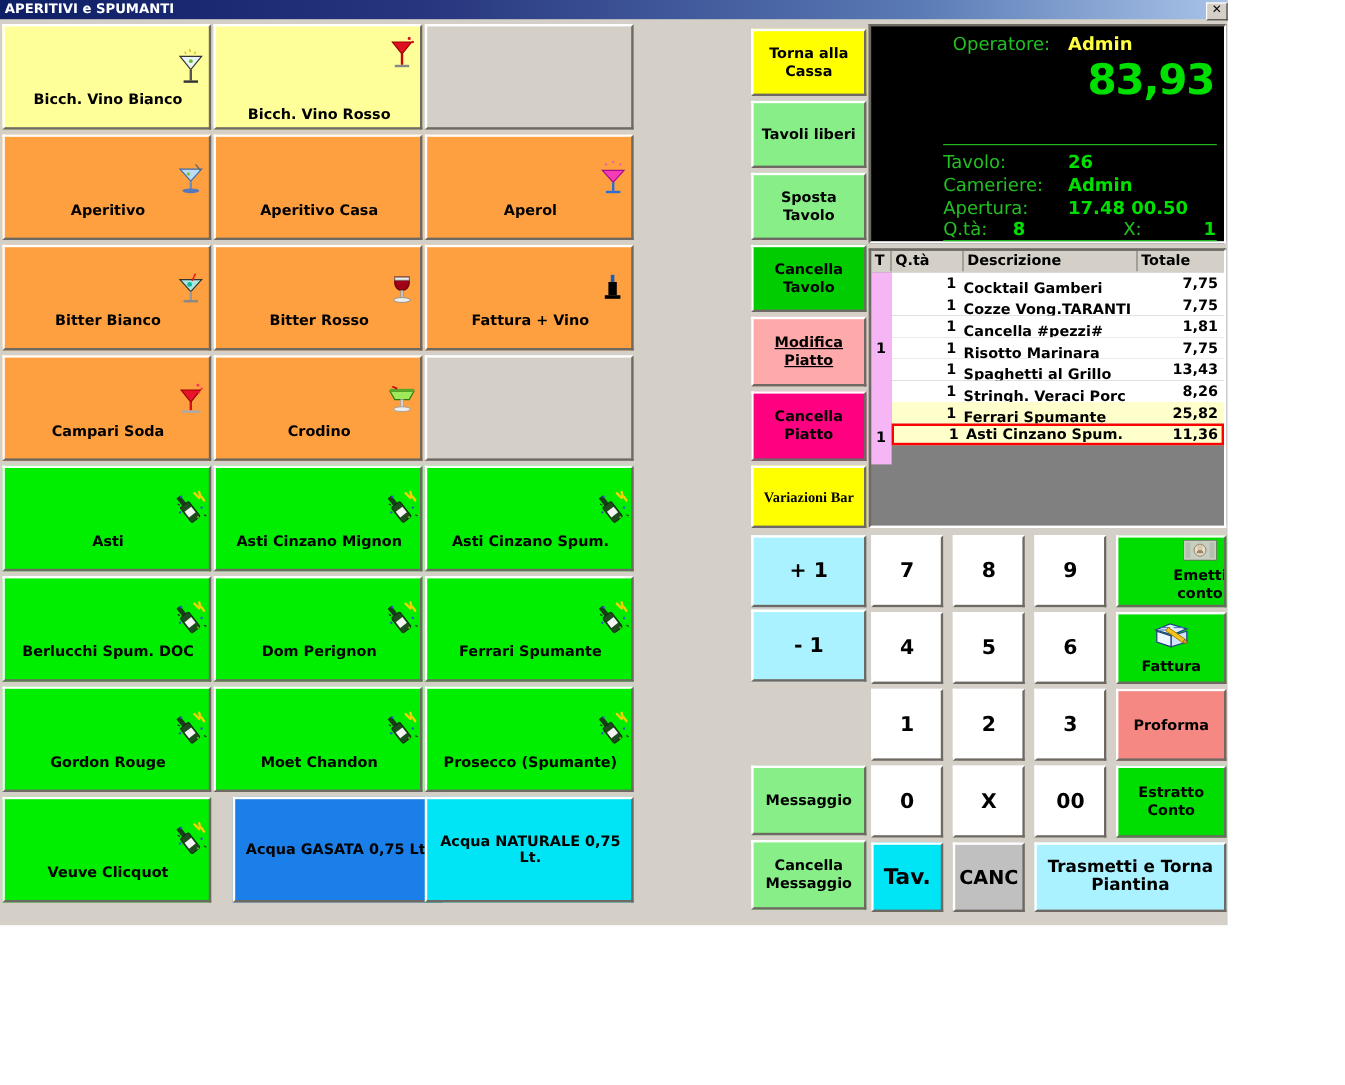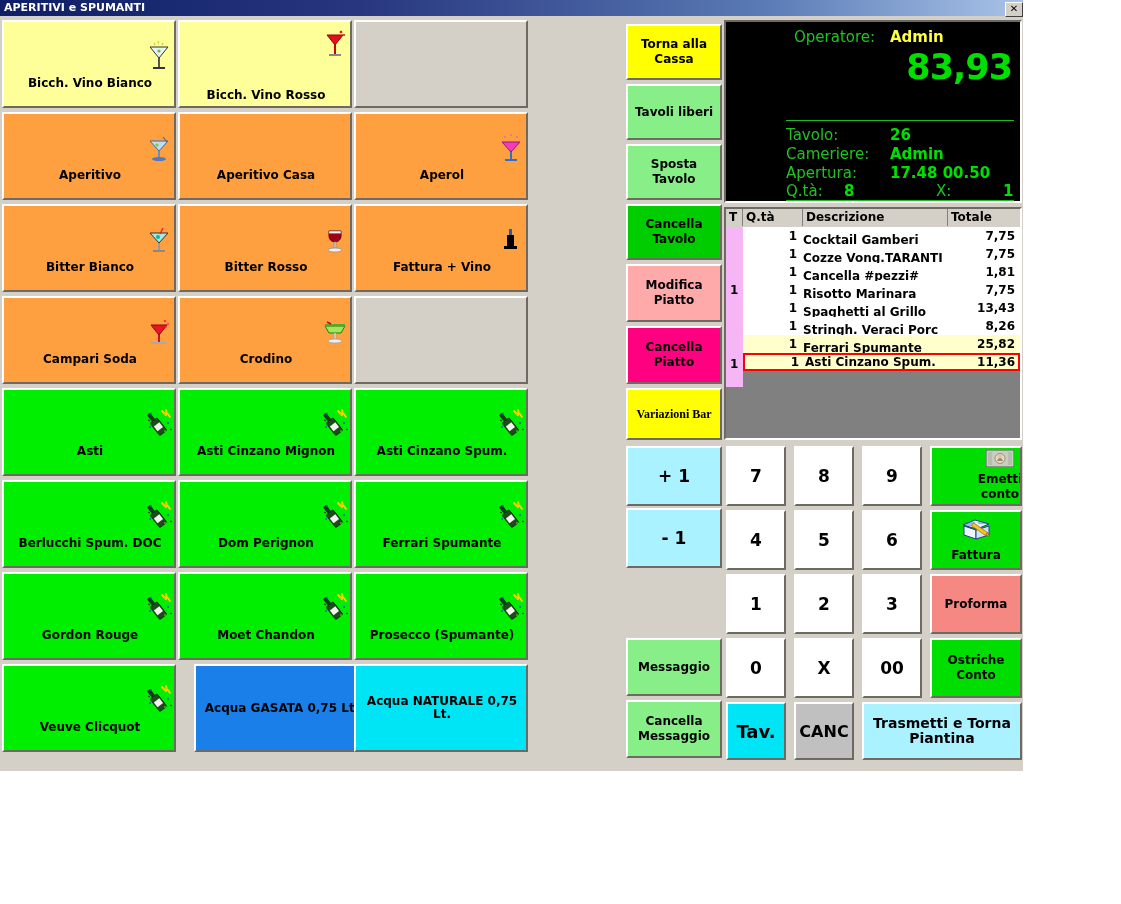--- a/index.html
+++ b/index.html
@@ -408,21 +408,21 @@
         </div>
         <div class="fbtn" style="top: 84px; height: 56px; background: rgb(136, 238, 136);">
           <span>Tavoli liberi</span>
         </div>
         <div class="fbtn" style="top: 144px; height: 56px; background: rgb(136, 238, 136);">
           <span>Sposta Tavolo</span>
         </div>
         <div class="fbtn" style="top: 204px; height: 56px; background: rgb(0, 204, 0);">
           <span>Cancella Tavolo</span>
         </div>
-        <div class="fbtn" style="top: 264px; height: 58px; background: rgb(255, 170, 170);">
+        <div class="fbtn" style="top: 264px; height: 58px; background: rgb(255, 170, 170); text-decoration: underline;">
           <span>Modifica Piatto</span>
         </div>
         <div class="fbtn" style="top: 326px; height: 58px; background: rgb(255, 0, 128);">
           <span>Cancella Piatto</span>
         </div>
         <div class="fbtn" style="top: 388px; height: 52px; background: rgb(255, 255, 0); font-family: Liberation Serif, serif;">
           <span>Variazioni Bar</span>
         </div>
       </div>
 
@@ -578,18 +578,18 @@
                 <rect x="10" y="11" width="17" height="3.5" fill="#f5c421" stroke="#a07800" stroke-width="0.7"></rect>
                 <polygon points="27,11 31,12.75 27,14.5" fill="#e8a040" stroke="#8a5a10" stroke-width="0.6"></polygon>
               </g>
             </svg></div>
           <span>Fattura</span>
         </div>
         <div class="kbtn" style="left: 930px; top: 574px; width: 92px; height: 60px; background: rgb(245, 136, 130); font-size: 12px;">
           <span>Proforma</span>
         </div>
         <div class="kbtn" style="left: 930px; top: 638px; width: 92px; height: 60px; background: rgb(0, 221, 0); font-size: 12px;">
-          <span>Ostriche Conto</span>
+          <span>Estratto Conto</span>
         </div>
       </div>
 
   </div>
 </div>
 
 </body></html>

